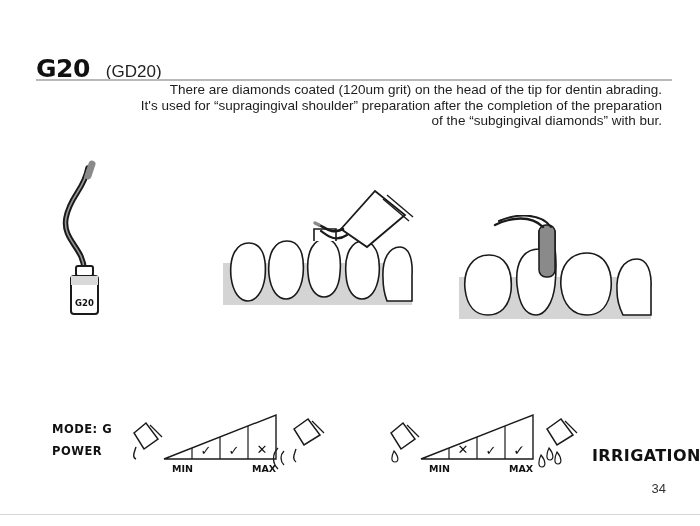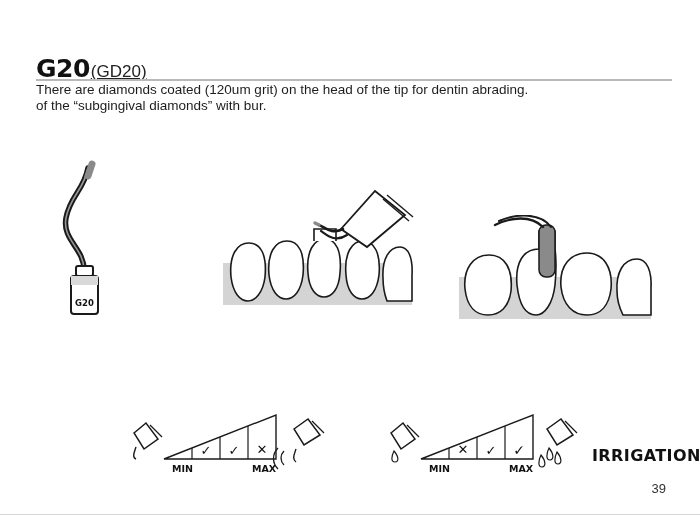--- a/index.html
+++ b/index.html
@@ -32,23 +32,22 @@
     font-family: "DejaVu Sans", sans-serif;
     font-weight: bold;
     font-size: 25px;
     letter-spacing: -0.5px;
     color: #111;
     line-height: 1;
   }
   .title-sub {
     font-size: 17px;
     color: #222;
-    margin-left: 1px;
+    margin-left: 16px;
     line-height: 1;
-    text-decoration: underline;
   }
   .header-rule {
     position: absolute;
     left: 36px;
     top: 79px;
     width: 636px;
     height: 2px;
     background: #b9b9b9;
   }
 
@@ -56,20 +55,21 @@
     position: absolute;
     left: 36px;
     top: 82px;
     width: 626px;
     font-size: 13.5px;
     line-height: 15.5px;
     color: #1d1d1d;
   }
   .desc p {
     margin: 0;
+    text-align: right;
   }
 
   
   .tip-fig {
     position: absolute;
     left: 40px;
     top: 160px;
   }
 
   
@@ -131,20 +131,21 @@
 <div class="page">
 
   <div class="title-row">
     <span class="title-main">G20</span>
     <span class="title-sub">(GD20)</span>
   </div>
   <div class="header-rule"></div>
 
   <div class="desc">
     <p>There are diamonds coated (120um grit) on the head of the tip for dentin abrading.</p>
+    <p> It's used for “supragingival shoulder” preparation after the completion of the preparation</p>
     <p>of the “subgingival diamonds” with bur.</p>
   </div>
 
   <div class="tip-fig">
     <svg width="110" height="180" viewBox="0 0 110 180" xmlns="http://www.w3.org/2000/svg">
 
       <path d="M48 8 C 44 30, 30 36, 26 58 C 22 80, 44 88, 44 110" fill="none" stroke="#1a1a1a" stroke-width="5.5" stroke-linecap="round"></path>
       <path d="M48 8 C 44 30, 30 36, 26 58 C 22 80, 44 88, 44 110" fill="none" stroke="#ffffff" stroke-width="1.6" stroke-linecap="round" opacity="0.55"></path>
 
       <path d="M52 4 L48 16" stroke="#8a8a8a" stroke-width="7" stroke-linecap="round"></path>
@@ -196,20 +197,24 @@
 
       <path d="M62 70 C60 48, 68 34, 84 34 L84 16 L100 16 L100 34 C100 34 102 50 100 70 C98 88, 90 100, 81 100 C70 100, 64 88, 62 70 Z" fill="#ffffff" stroke="#1a1a1a" stroke-width="1.6"></path>
 
       <rect x="84" y="10" width="16" height="52" rx="7" fill="#8a8a8a" stroke="#1a1a1a" stroke-width="1.5"></rect>
 
       <path d="M88 12 C 76 0, 56 2, 40 10" fill="none" stroke="#1a1a1a" stroke-width="2.4" stroke-linecap="round"></path>
       <path d="M96 12 C 86 -2, 62 -2, 44 6" fill="none" stroke="#1a1a1a" stroke-width="2" stroke-linecap="round"></path>
     </svg>
   </div>
 
+  <div class="mode-block">
+    <div>MODE: G</div>
+    <div>POWER</div>
+  </div>
 
   <div class="power-fig-1">
     <svg width="215" height="75" viewBox="0 0 215 75" xmlns="http://www.w3.org/2000/svg">
 
       <g>
         <path d="M10 28 L22 18 L34 34 L20 44 Z" fill="#ffffff" stroke="#1a1a1a" stroke-width="1.5"></path>
         <path d="M26 20 L38 32" stroke="#1a1a1a" stroke-width="1.2"></path>
         <path d="M12 42 C 10 48, 8 52, 12 54" fill="none" stroke="#1a1a1a" stroke-width="1.4"></path>
       </g>
 
@@ -258,15 +263,15 @@
         <path d="M176 47 C 173 53, 173 59, 177 59 C 181 59, 181 53, 176 47 Z" fill="#ffffff" stroke="#1a1a1a" stroke-width="1.2"></path>
         <path d="M160 50 C 157 56, 157 62, 161 62 C 165 62, 165 56, 160 50 Z" fill="#ffffff" stroke="#1a1a1a" stroke-width="1.2"></path>
       </g>
     </svg>
     <span class="sr">MIN</span>
     <span class="sr">MAX</span>
   </div>
 
   <div class="irrigation-label">IRRIGATION</div>
 
-  <div class="page-num">39</div>
+  <div class="page-num">34</div>
   <div class="bottom-rule"></div>
 </div>
 
 </body></html>

